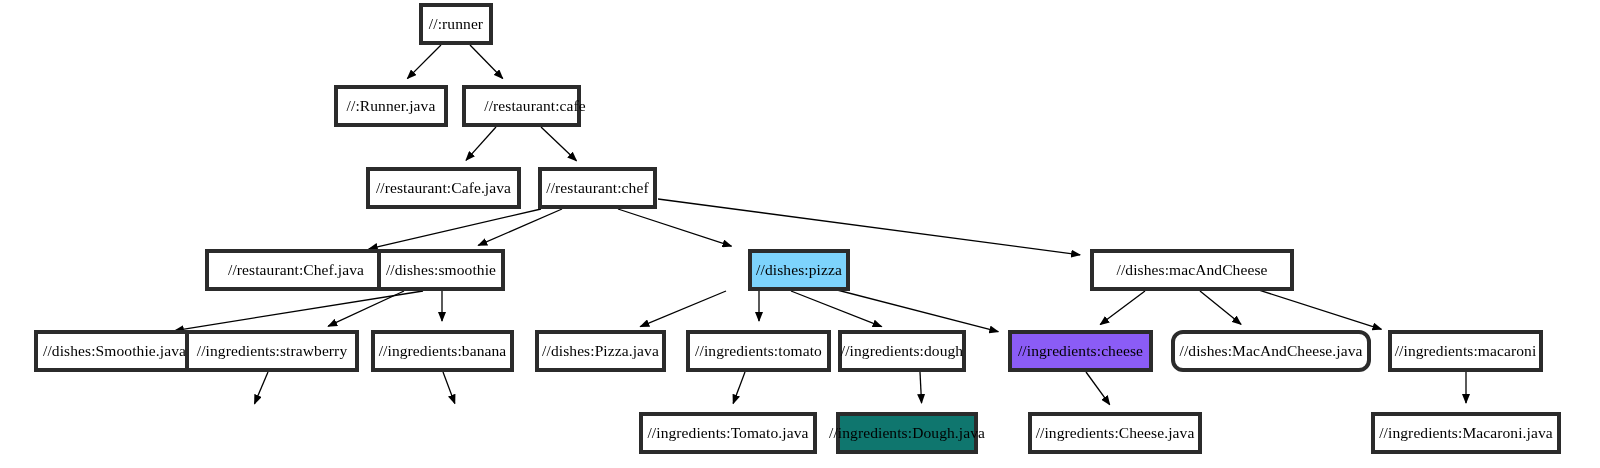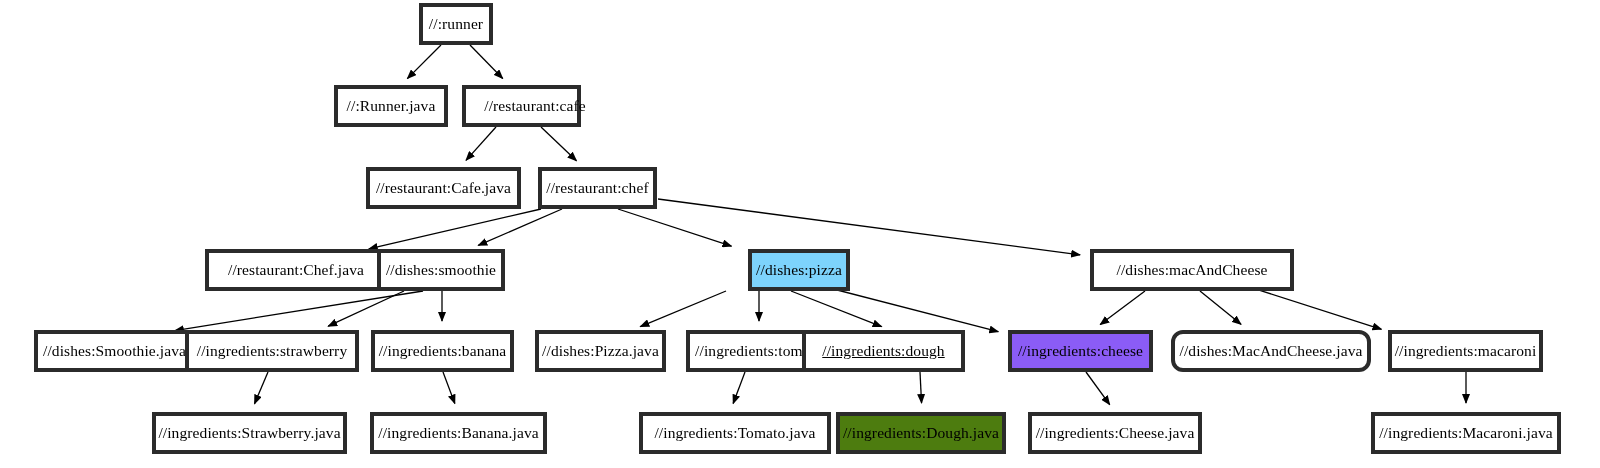--- a/index.html
+++ b/index.html
@@ -123,42 +123,36 @@
       </div>
       <div class="graph-node" style="left: 371px; top: 330px; width: 143px; border-color: rgb(43, 43, 43); background: rgb(255, 255, 255);">
         <span class="node-label">//ingredients:banana</span>
       </div>
       <div class="graph-node" style="left: 535px; top: 330px; width: 131px; border-color: rgb(43, 43, 43); background: rgb(255, 255, 255);">
         <span class="node-label">//dishes:Pizza.java</span>
       </div>
       <div class="graph-node" style="left: 686px; top: 330px; width: 145px; border-color: rgb(43, 43, 43); background: rgb(255, 255, 255);">
         <span class="node-label">//ingredients:tomato</span>
       </div>
-      <div class="graph-node" style="left: 802px; top: 330px; width: 163px; border-color: rgb(43, 43, 43); background: rgb(255, 255, 255); text-decoration: underline;">
+      <div class="graph-node" style="left: 838px; top: 330px; width: 128px; border-color: rgb(43, 43, 43); background: rgb(255, 255, 255);">
         <span class="node-label">//ingredients:dough</span>
       </div>
       <div class="graph-node" style="left: 1008px; top: 330px; width: 145px; border-color: rgb(43, 43, 43); background: #8b5cf6;">
         <span class="node-label">//ingredients:cheese</span>
       </div>
       <div class="graph-node" style="left: 1171px; top: 330px; width: 200px; border-color: rgb(43, 43, 43); background: rgb(255, 255, 255); border-radius: 12px;">
         <span class="node-label">//dishes:MacAndCheese.java</span>
       </div>
       <div class="graph-node" style="left: 1388px; top: 330px; width: 155px; border-color: rgb(43, 43, 43); background: rgb(255, 255, 255);">
         <span class="node-label">//ingredients:macaroni</span>
       </div>
-      <div class="graph-node" style="left: 152px; top: 412px; width: 195px; border-color: rgb(43, 43, 43); background: rgb(255, 255, 255);">
-        <span class="node-label">//ingredients:Strawberry.java</span>
-      </div>
-      <div class="graph-node" style="left: 370px; top: 412px; width: 177px; border-color: rgb(43, 43, 43); background: rgb(255, 255, 255);">
-        <span class="node-label">//ingredients:Banana.java</span>
-      </div>
-      <div class="graph-node" style="left: 639px; top: 412px; width: 192px; border-color: rgb(43, 43, 43); background: rgb(255, 255, 255);">
+      <div class="graph-node" style="left: 639px; top: 412px; width: 178px; border-color: rgb(43, 43, 43); background: rgb(255, 255, 255);">
         <span class="node-label">//ingredients:Tomato.java</span>
       </div>
-      <div class="graph-node" style="left: 836px; top: 412px; width: 170px; border-color: rgb(43, 43, 43); background: #4d7c0f;">
+      <div class="graph-node" style="left: 836px; top: 412px; width: 142px; border-color: rgb(43, 43, 43); background: #0f766e;">
         <span class="node-label">//ingredients:Dough.java</span>
       </div>
       <div class="graph-node" style="left: 1028px; top: 412px; width: 174px; border-color: rgb(43, 43, 43); background: rgb(255, 255, 255);">
         <span class="node-label">//ingredients:Cheese.java</span>
       </div>
       <div class="graph-node" style="left: 1371px; top: 412px; width: 190px; border-color: rgb(43, 43, 43); background: rgb(255, 255, 255); text-align: center;">
         <span class="node-label">//ingredients:Macaroni.java</span>
       </div>
     </div>
 

